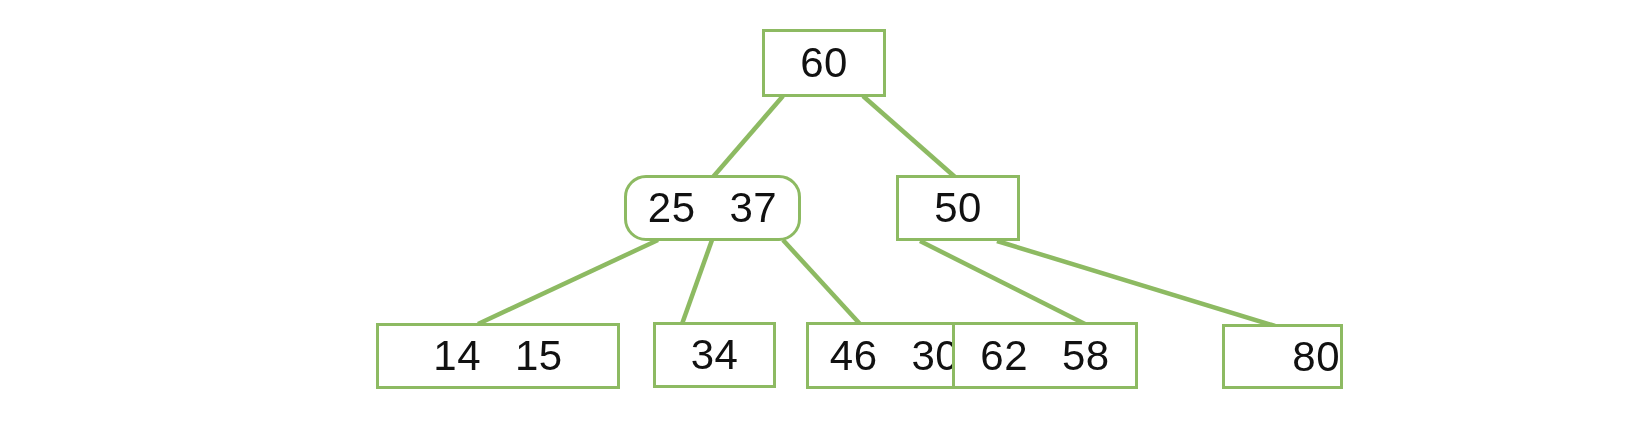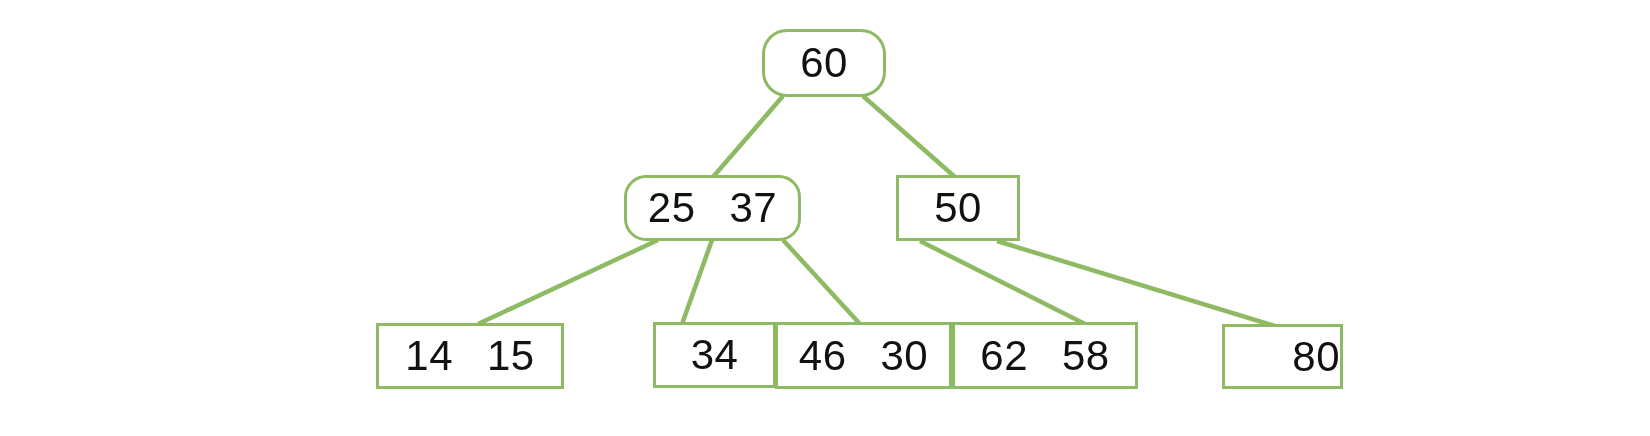--- a/index.html
+++ b/index.html
@@ -35,26 +35,26 @@
     justify-content: center;
     gap: 34px;
     color: var(--text, #111111);
     font-size: 42px;
     line-height: 1;
     letter-spacing: 0.5px;
   }
   .key { display: inline-block; }
 
   
-  .n-root  { left: 762px;  top: 29px;  width: 124px; height: 68px; border-radius: 25px; }
+  .n-root  { left: 762px;  top: 29px;  width: 124px; height: 68px; }
   .n-2537  { left: 624px;  top: 175px; width: 177px; height: 66px; border-radius: 22px; }
   .n-70    { left: 896px;  top: 175px; width: 124px; height: 66px; }
-  .n-1415  { left: 376px;  top: 323px; width: 188px; height: 66px; }
+  .n-1415  { left: 376px;  top: 323px; width: 244px; height: 66px; }
   .n-34    { left: 617px;  top: 322px; width: 123px; height: 66px; margin-left: 36px; }
-  .n-4650  { left: 775px;  top: 322px; width: 177px; height: 67px; }
+  .n-4650  { left: 806px;  top: 322px; width: 177px; height: 67px; }
   .n-6266  { left: 952px;  top: 322px; width: 186px; height: 67px; }
   .n-80    { left: 1222px; top: 324px; width: 121px; height: 65px; justify-content: flex-end; }
 </style>
 </head>
 <body>
 
 <div class="canvas">
 
   <svg class="edges" viewBox="0 0 1650 436" xmlns="http://www.w3.org/2000/svg">
     <line x1="783" y1="96" x2="713" y2="177" stroke-width="4.5" stroke="#8dba62"></line>

